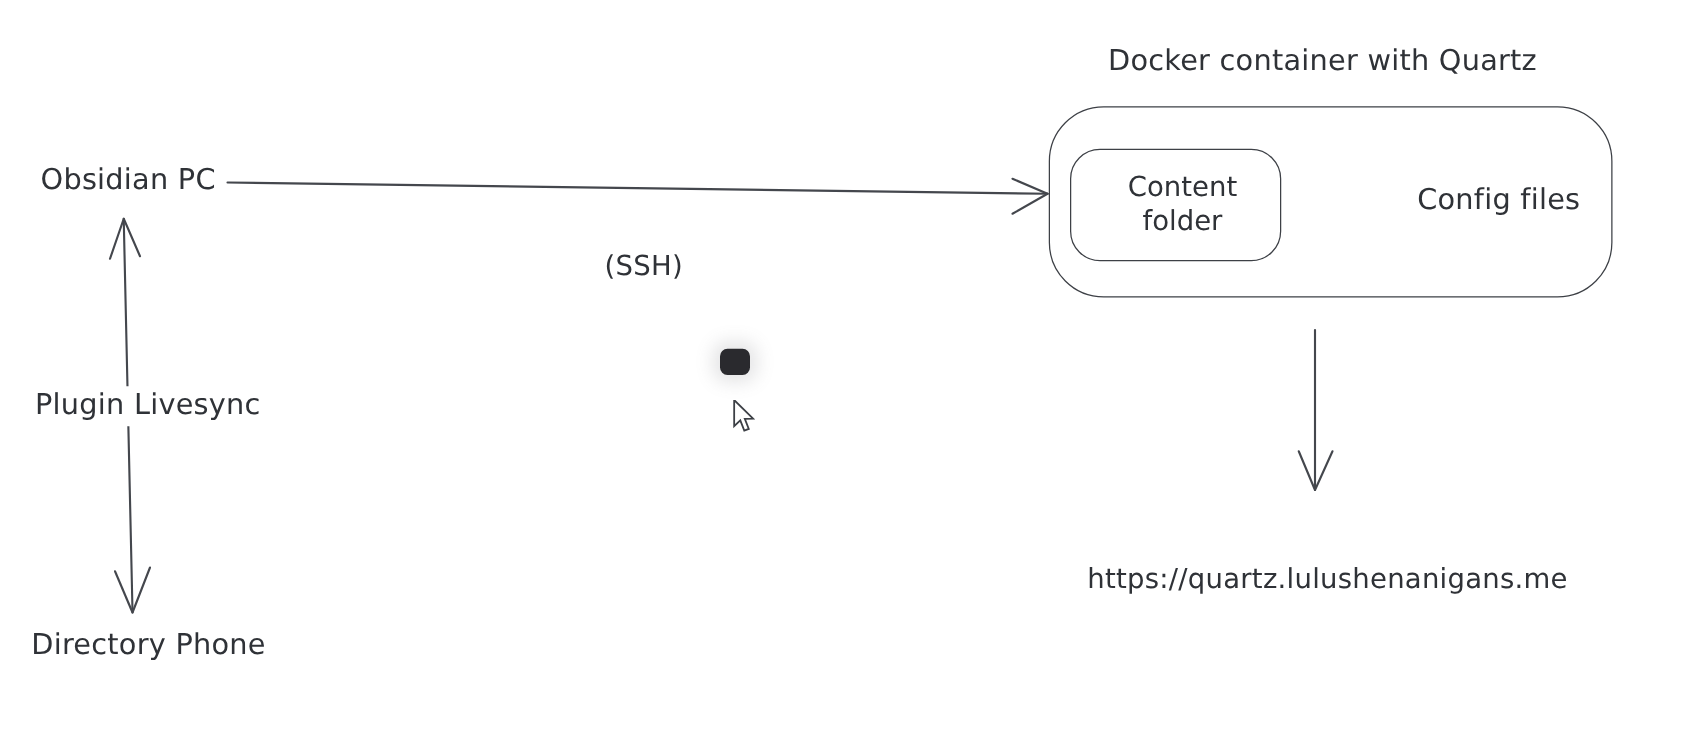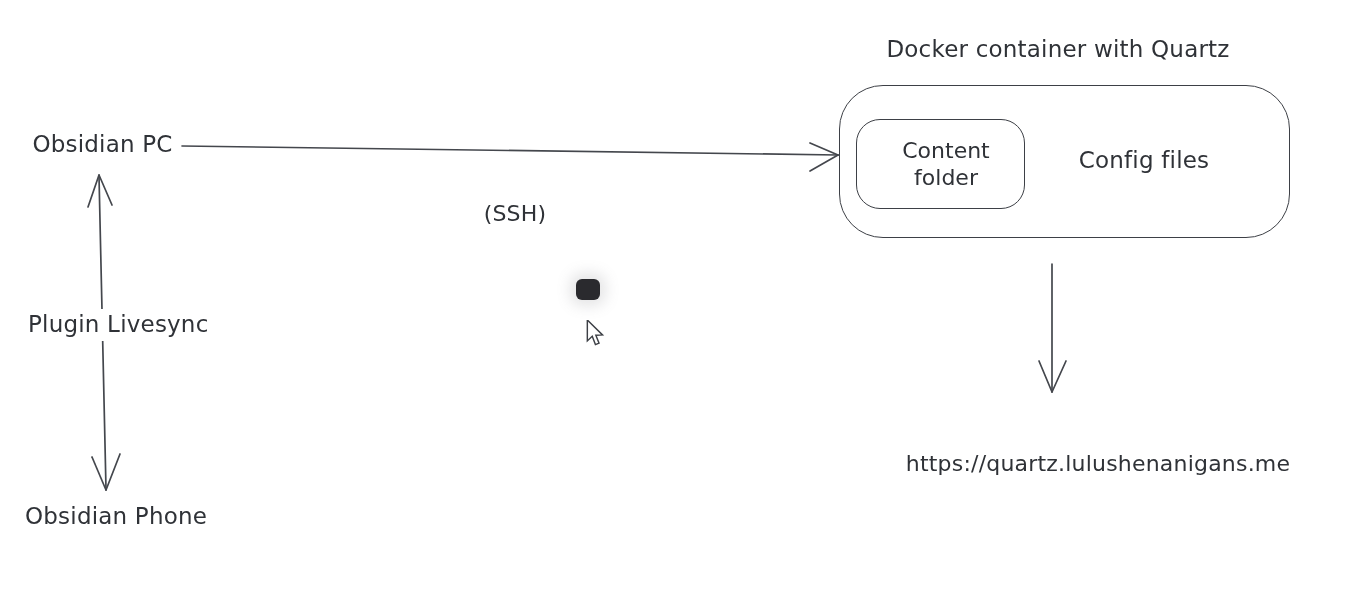--- a/index.html
+++ b/index.html
@@ -114,32 +114,32 @@
   </svg>
 
   <div class="label" style="left:880px; top:36px; width:356px;">Docker container with Quartz</div>
 
   <div class="box outer"></div>
 
   <div class="box inner">
     <span>Content folder</span>
   </div>
 
-  <div class="label" style="left:1029px; top:147px; width:230px;">Config files</div>
+  <div class="label" style="left:1084px; top:147px; width:230px;">Config files</div>
 
   <div class="label" style="left:30px; top:131px; width:145px;">Obsidian PC</div>
 
   <div class="label bg-white" style="left:22px; top:309px; width:178px;">Plugin Livesync</div>
 
-  <div class="label" style="left:25px; top:503px; width:180px;">Obsidian Phone</div>
+  <div class="label" style="left:25px; top:503px; width:180px;">Directory Phone</div>
 
 
   <div class="label small" style="left:460px; top:171px; width:110px;">(SSH)</div>
 
-  <div class="label small" style="left:892px; top:421px; width:412px;">https://quartz.lulushenanigans.me</div>
+  <div class="label small" style="left:856px; top:421px; width:412px;">https://quartz.lulushenanigans.me</div>
 
   <div class="blob"></div>
 
   <svg class="cursor" viewBox="0 0 14 18">
     <path d="M1,0 L1,14.5 L4.4,11.3 L6.6,17 L9.1,16 L6.9,10.5 L11.5,10.3 Z" fill="#ffffff" stroke="#3d4046" stroke-width="1"></path>
   </svg>
 
 </div>
 
 </body></html>

